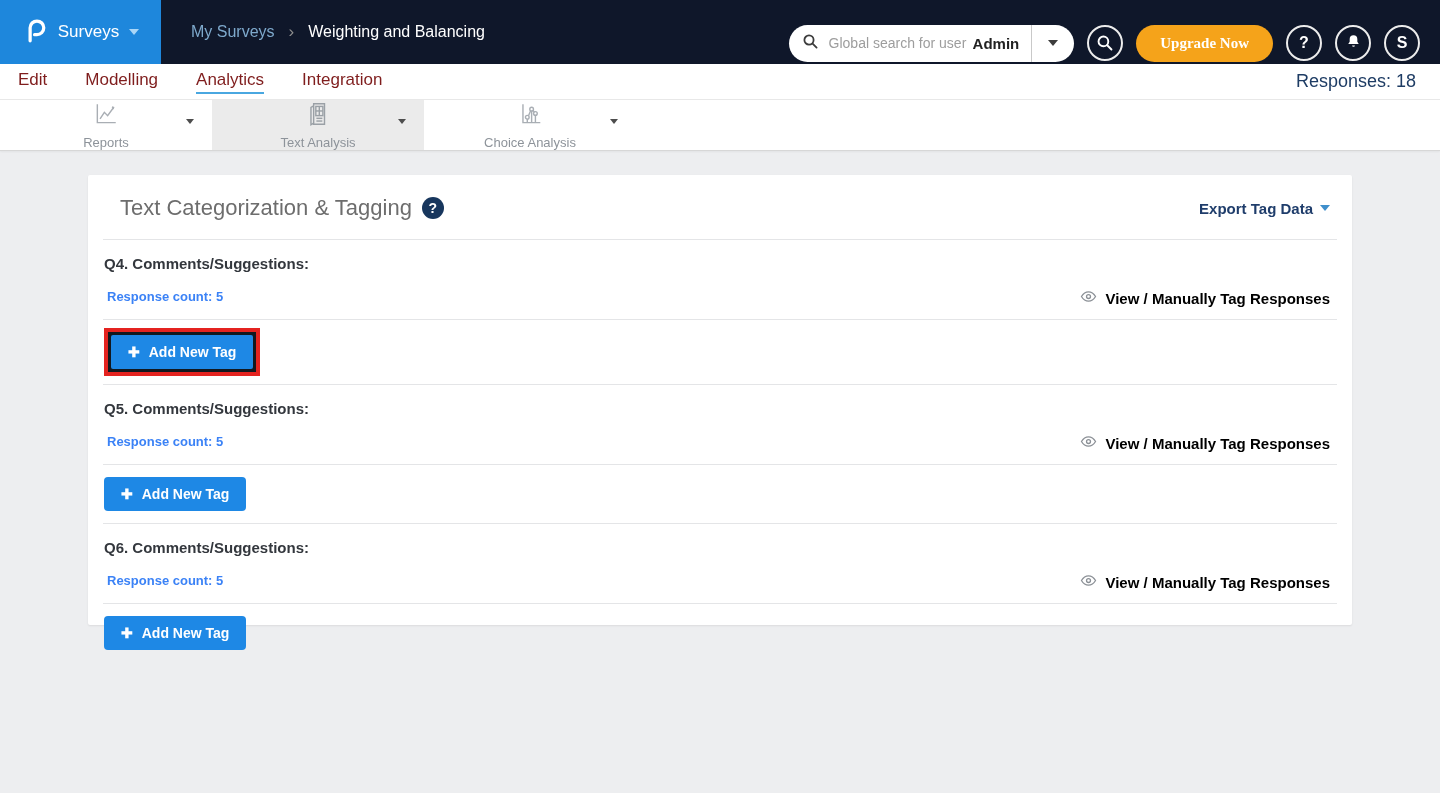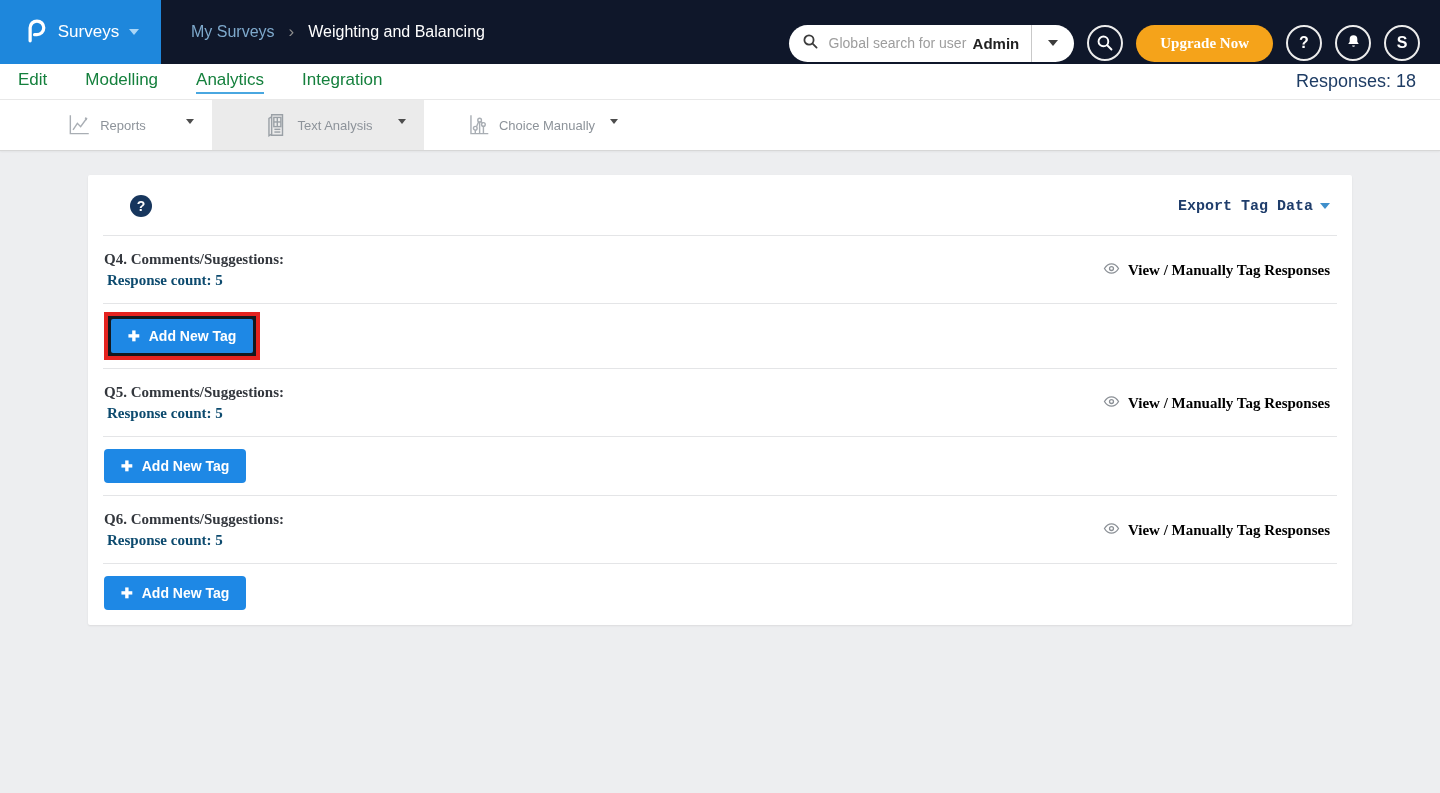--- a/index.html
+++ b/index.html
@@ -24,42 +24,42 @@
   .search-pill { height:37px; background:#fff; border-radius:19px; display:flex; align-items:center; padding-left:13px; overflow:hidden; }
   .search-pill input { border:none; outline:none; width:142px; font-size:14px; color:#333; margin-left:8px; font-family:inherit; }
   .search-pill input::placeholder { color:#9d9d9d; }
   .search-scope { font-size:15px; font-weight:600; color:#222; padding:0 12px 0 4px; cursor:pointer; }
   .pill-sep { width:1px; align-self:stretch; background:#c9c9c9; }
   .pill-caret { width:42px; align-self:stretch; display:flex; align-items:center; justify-content:center; cursor:pointer; color:#3c3c3c; }
   .circle-btn { width:36px; height:36px; border-radius:50%; border:2px solid #ececec; display:flex; align-items:center; justify-content:center; color:#fff; font-weight:bold; font-size:16px; cursor:pointer; flex:none; background:transparent; }
   .upgrade-btn { background:#f5a31a; color:#fff; font-weight:bold; font-size:15px; border:none; border-radius:19px; padding:10px 24px; cursor:pointer; font-family:Liberation Serif, serif; }
   
   .subnav { height:35px; background:#fff; display:flex; align-items:center; gap:38px; padding:0 24px 0 18px; }
-  .subnav-item { color:#15803d; font-size:17px; cursor:pointer; padding-bottom:2px; border-bottom:2px solid transparent; }
+  .subnav-item { color:#7f1d1d; font-size:17px; cursor:pointer; padding-bottom:2px; border-bottom:2px solid transparent; }
   .subnav-item.active { border-bottom-color:#49a7e0; }
   .responses { margin-left:auto; color:#1e3c64; font-size:18px; }
   
   .tabbar { height:52px; background:#fff; border-top:1px solid #e8e8e8; border-bottom:1px solid #d7d7d7; display:flex; box-shadow:0 1px 2px rgba(0,0,0,.05); }
-  .tab { width:212px; flex:none; display:flex; flex-direction:row; align-items:center; justify-content:center; gap:8px; position:relative; cursor:pointer; }
+  .tab { width:212px; flex:none; display:flex; flex-direction:column; align-items:center; justify-content:center; gap:8px; position:relative; cursor:pointer; }
   .tab.active { background:#ebebeb; }
   .tab-label { font-size:13px; color:#8d939a; }
   .tab .caret { position:absolute; right:18px; top:19px; color:#4d4d4d; border-left-width:4px; border-right-width:4px; border-top-width:5px; }
   .tab-icon svg { display:block; }
   
   .content { padding-top:24px; }
   .card { margin:0 88px; height:450px; background:#fff; border-radius:2px; box-shadow:0 1px 2px rgba(0,0,0,.08); }
   .card-header { display:flex; align-items:center; padding:20px 22px 18px 32px; }
   .card-title { font-size:22px; color:#6d6d6d; }
   .help-badge { width:22px; height:22px; border-radius:50%; background:#17365d; color:#fff; font-size:14px; font-weight:bold; display:inline-flex; align-items:center; justify-content:center; margin-left:10px; cursor:pointer; }
-  .export-link { margin-left:auto; color:#1f3d6b; font-size:15px; font-weight:bold; display:flex; align-items:center; gap:7px; cursor:pointer;font-family:Liberation Mono, monospace; }
+  .export-link { margin-left:auto; color:#1f3d6b; font-size:15px; font-weight:bold; display:flex; align-items:center; gap:7px; cursor:pointer; }
   .export-link .caret { color:#3f8fcb; border-left-width:5px; border-right-width:5px; border-top-width:6px; }
   hr.div { border:none; border-top:1px solid #e4e5e7; margin:0 15px; }
-  .sec-head { display:flex; justify-content:space-between; align-items:center; padding:13px 22px 12px 16px;font-family:Liberation Serif, serif; }
+  .sec-head { display:flex; justify-content:space-between; align-items:flex-end; padding:13px 22px 12px 16px; }
   .q-title { font-size:15px; font-weight:bold; color:#33373d; line-height:21px; }
-  .q-count { font-size:15px; font-weight:bold; color:#0c4a6e; line-height:21px; padding-left:3px; }
+  .q-count { font-size:13px; font-weight:bold; color:#3b82f6; line-height:21px; padding-left:3px;margin-top:12px; }
   .view-link { color:#000000; font-size:15px; font-weight:bold; display:flex; align-items:center; gap:8px; cursor:pointer; }
   .btn-row { padding:12px 16px; }
   .btn-row.highlight { padding:8px 16px; }
   .add-btn { background:#1e88e5; color:#fff; font-weight:bold; font-size:14px; border:none; border-radius:4px; height:34px; padding:0 17px; display:inline-flex; align-items:center; gap:9px; cursor:pointer; font-family:inherit; }
   .add-btn .plus { font-size:14px; line-height:1; }
   .ring { display:inline-block; border:4px solid #e42320; background:#12181f; padding:3px; }
   .ring .add-btn { border-radius:2px; }
 </style>
 </head>
 <body>
@@ -166,29 +166,30 @@
           <path d="M5.5 3v17h16"></path>
           <circle cx="9.5" cy="15" r="1.7"></circle>
           <circle cx="13.5" cy="7.5" r="1.7"></circle>
           <circle cx="17" cy="11.5" r="1.7"></circle>
           <path d="M10.6 13.7l2-4.7M14.6 8.6l1.6 1.8"></path>
           <line x1="9.5" y1="16.7" x2="9.5" y2="20"></line>
           <line x1="13.5" y1="9.2" x2="13.5" y2="20"></line>
           <line x1="17" y1="13.2" x2="17" y2="20"></line>
         </svg>
     </span>
-    <span class="tab-label">Choice Manually</span>
+    <span class="tab-label">Choice Analysis</span>
     <span class="caret"></span>
   </div>
 </nav>
 
 <main class="content">
   <section class="card">
 
     <div class="card-header">
+      <h1 class="card-title" style="margin:0;font-weight:normal;">Text Categorization &amp; Tagging</h1>
       <span class="help-badge">?</span>
       <span class="export-link">
         <span>Export Tag Data</span>
         <span class="caret"></span>
       </span>
     </div>
     <hr class="div">
 
     <div class="section">
       <div class="sec-head">

